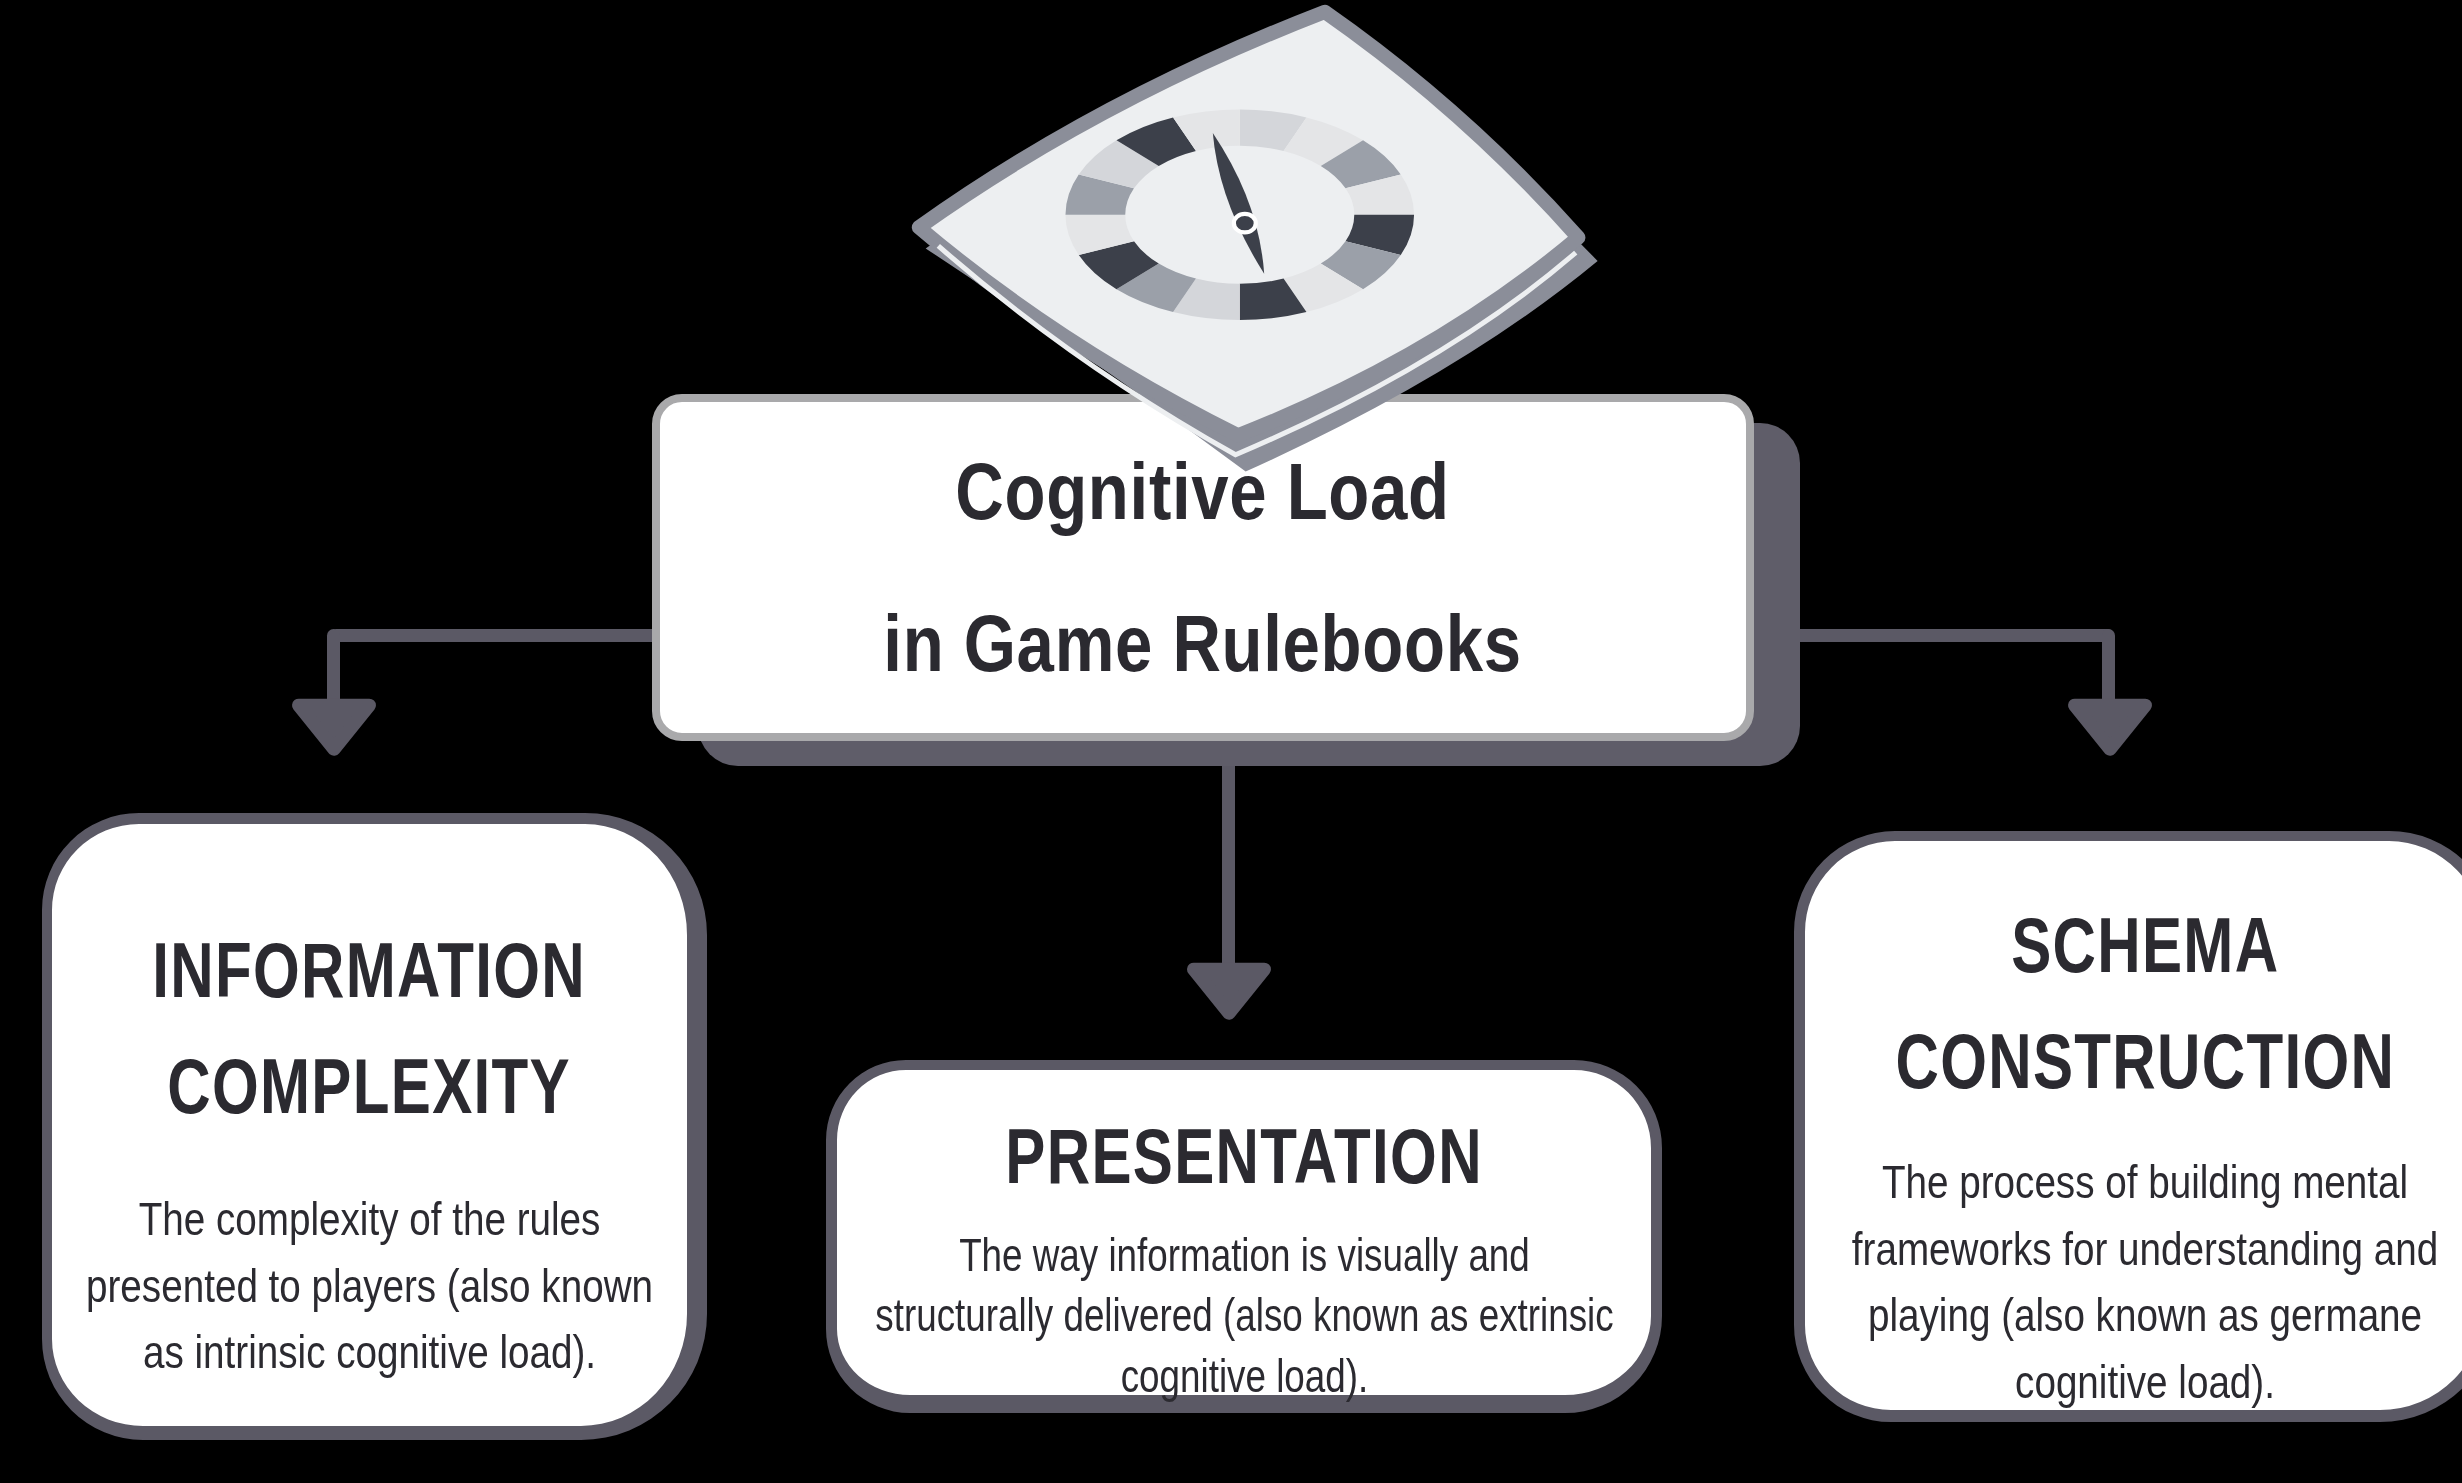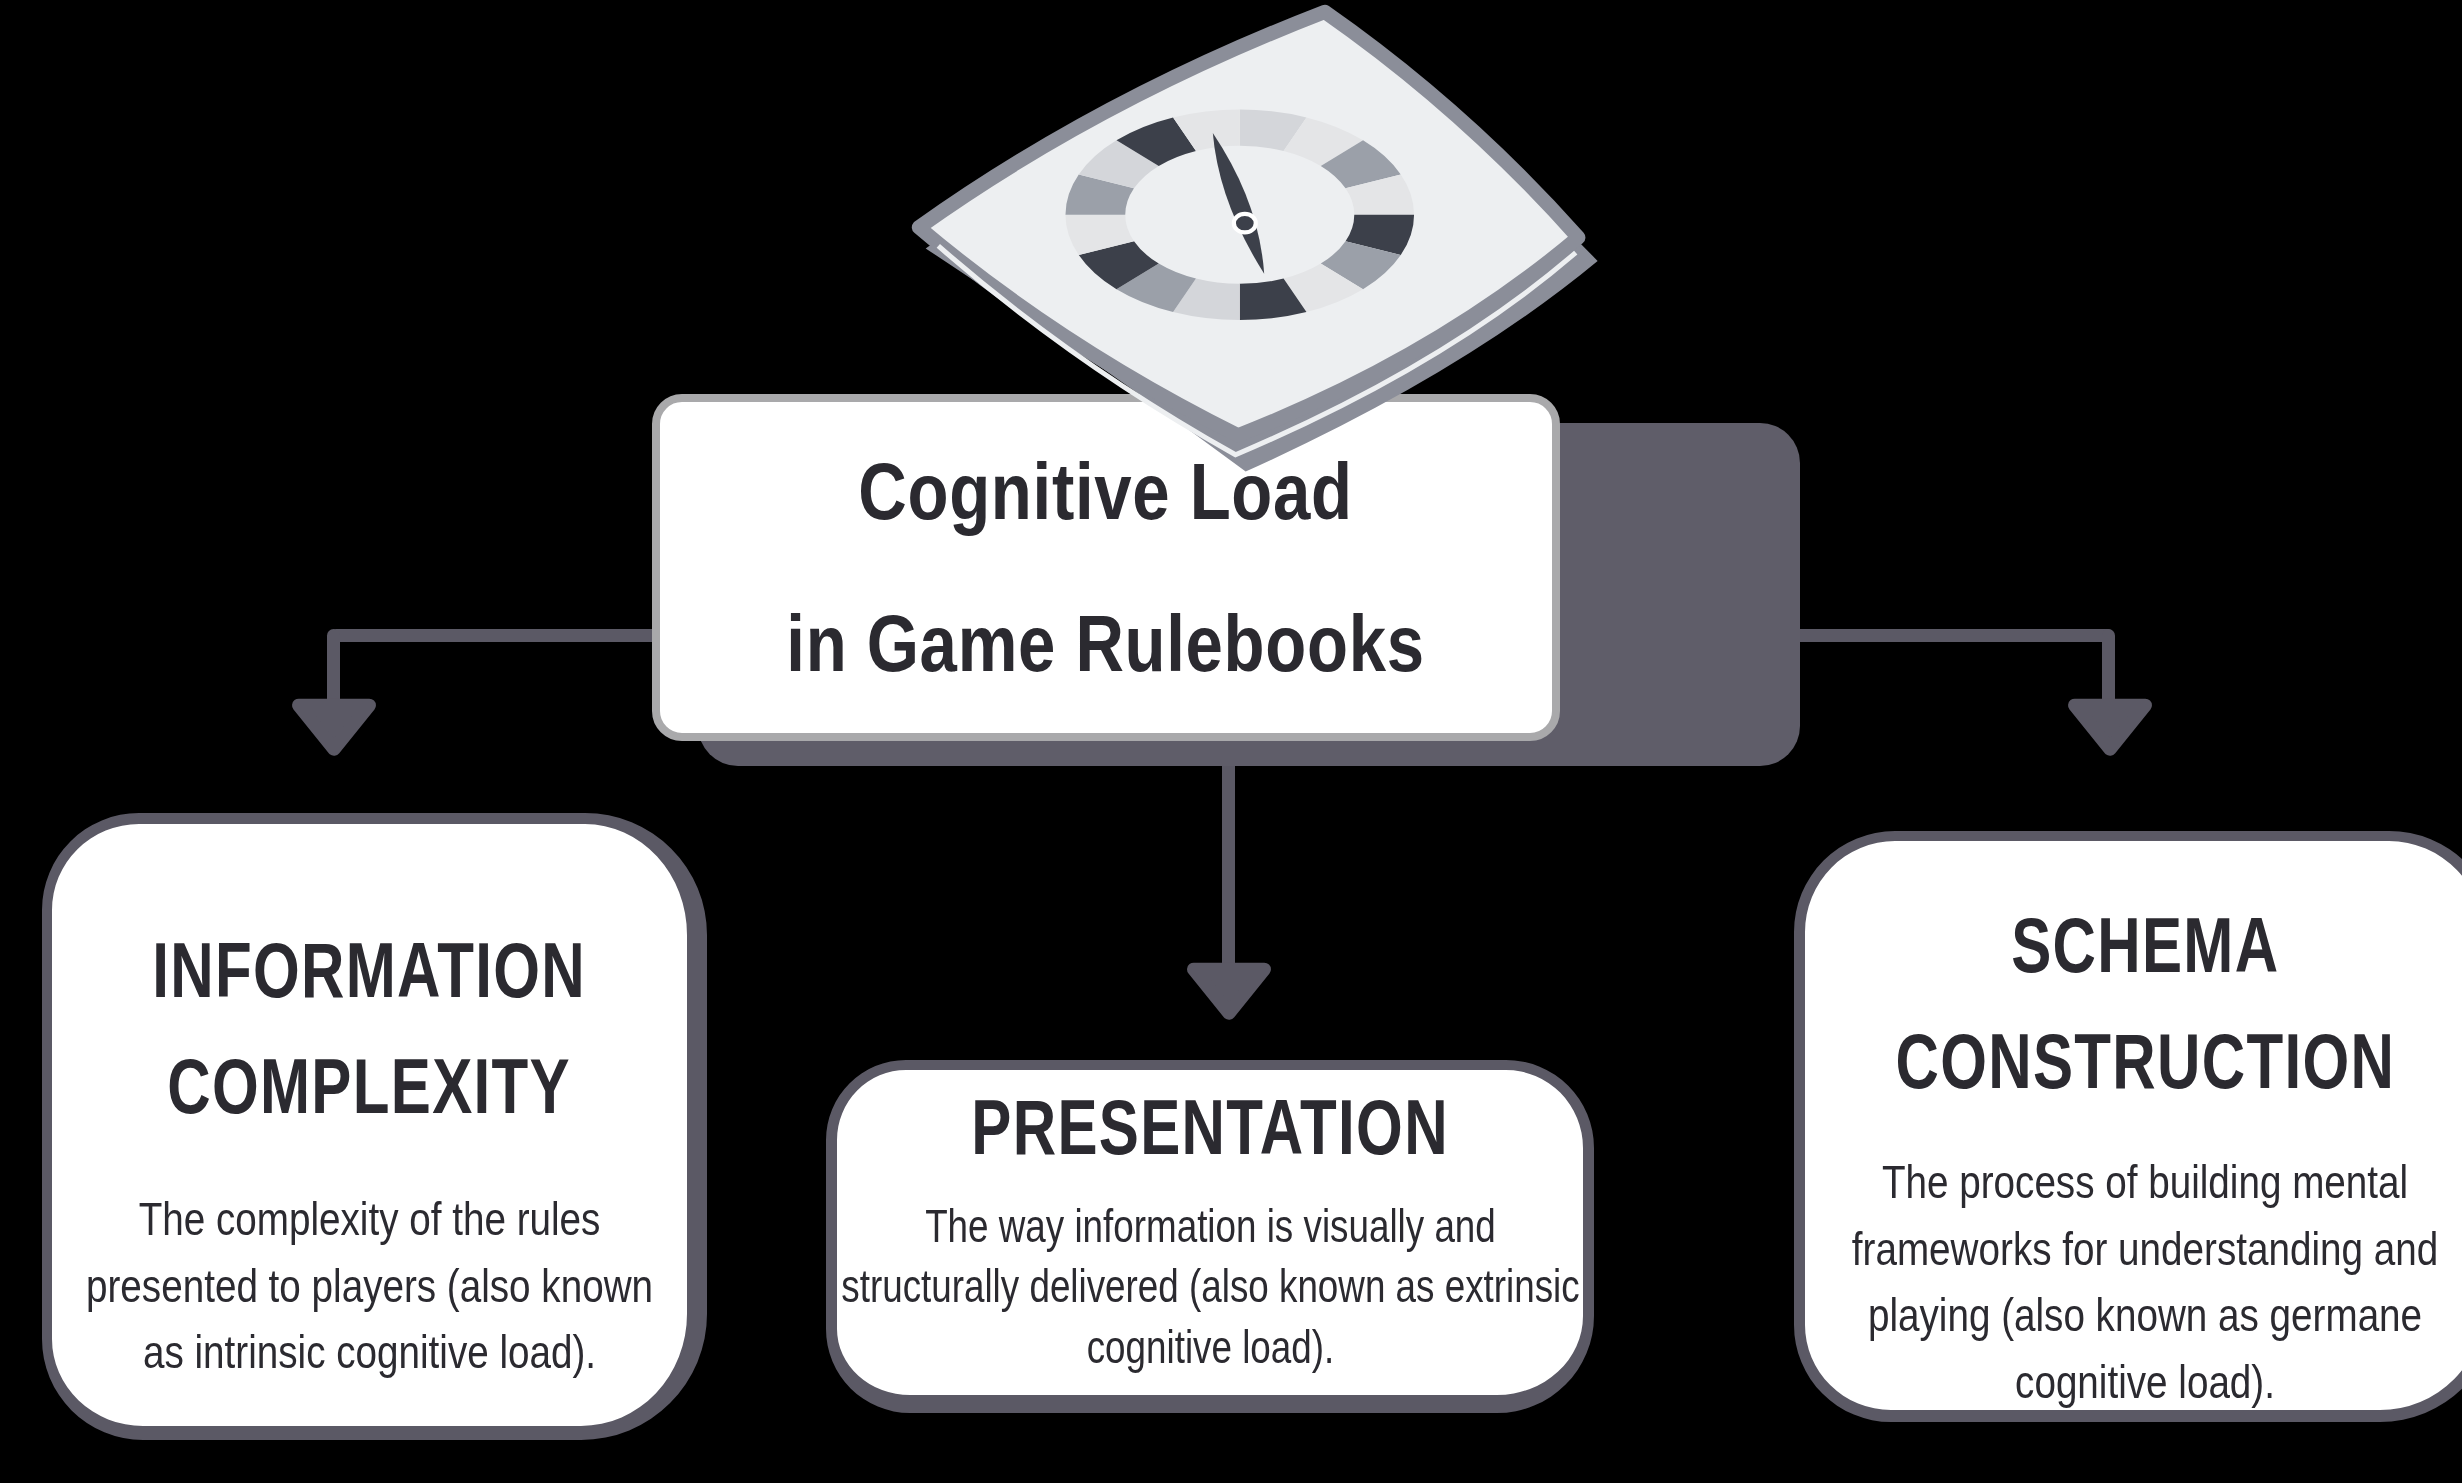--- a/index.html
+++ b/index.html
@@ -25,21 +25,21 @@
   .arrow-right  { left: 2063px; top: 695px; }
   .arrow-middle { left: 1182px; top: 959px; }
   .arrowhead path { fill: var(--outline); stroke: var(--outline); stroke-width: 16; stroke-linejoin: round; }
 
   
   .title-shadow {
     position: absolute; left: 698px; top: 423px; width: 1102px; height: 343px;
     background: var(--shadow); border-radius: 40px; z-index: 1;
   }
   .title-card {
-    position: absolute; left: 652px; top: 394px; width: 908px; height: 347px;
+    position: absolute; left: 652px; top: 394px; width: 1102px; height: 347px;
     box-sizing: border-box; background: var(--card_bg);
     border: 8.4px solid var(--title_border); border-radius: 30px;
     display: flex; align-items: center; justify-content: center; z-index: 2;
   }
   .title-text {
     margin: 0; color: var(--text_dark);
     font-size: 79px; font-weight: 700; line-height: 1.92;
     text-align: center; white-space: pre;
     transform: scaleX(0.85); letter-spacing: 0.8px;
   }
@@ -53,23 +53,24 @@
     border-style: solid; border-color: var(--outline); z-index: 1;
     display: flex; flex-direction: column; align-items: center;
   }
   .card-left {
     left: 42px; top: 813px; width: 665px; height: 627px;
     border-width: 11px 20px 14.3px 10px;
     border-radius: 97px 122px 126px 101px;
     padding-top: 89px;
   }
   .card-middle {
-    left: 826px; top: 1060px; width: 768px; height: 353px;
+    left: 826px; top: 1060px; width: 836px; height: 353px;
     border-width: 10px 11.8px 18.5px 11px;
     border-radius: 80px 88px 97px 84px;
+    padding-top: 29px;
   }
   .card-right {
     left: 1794px; top: 831px; width: 704px; height: 591px;
     border-width: 10px 13.5px 12.6px 11px;
     border-radius: 101px 109px 118px 97px;
     padding-top: 47px;
   }
   .card-heading {
     margin: 0; color: var(--text_dark);
     font-size: 77px; font-weight: 700; line-height: 1.5;

